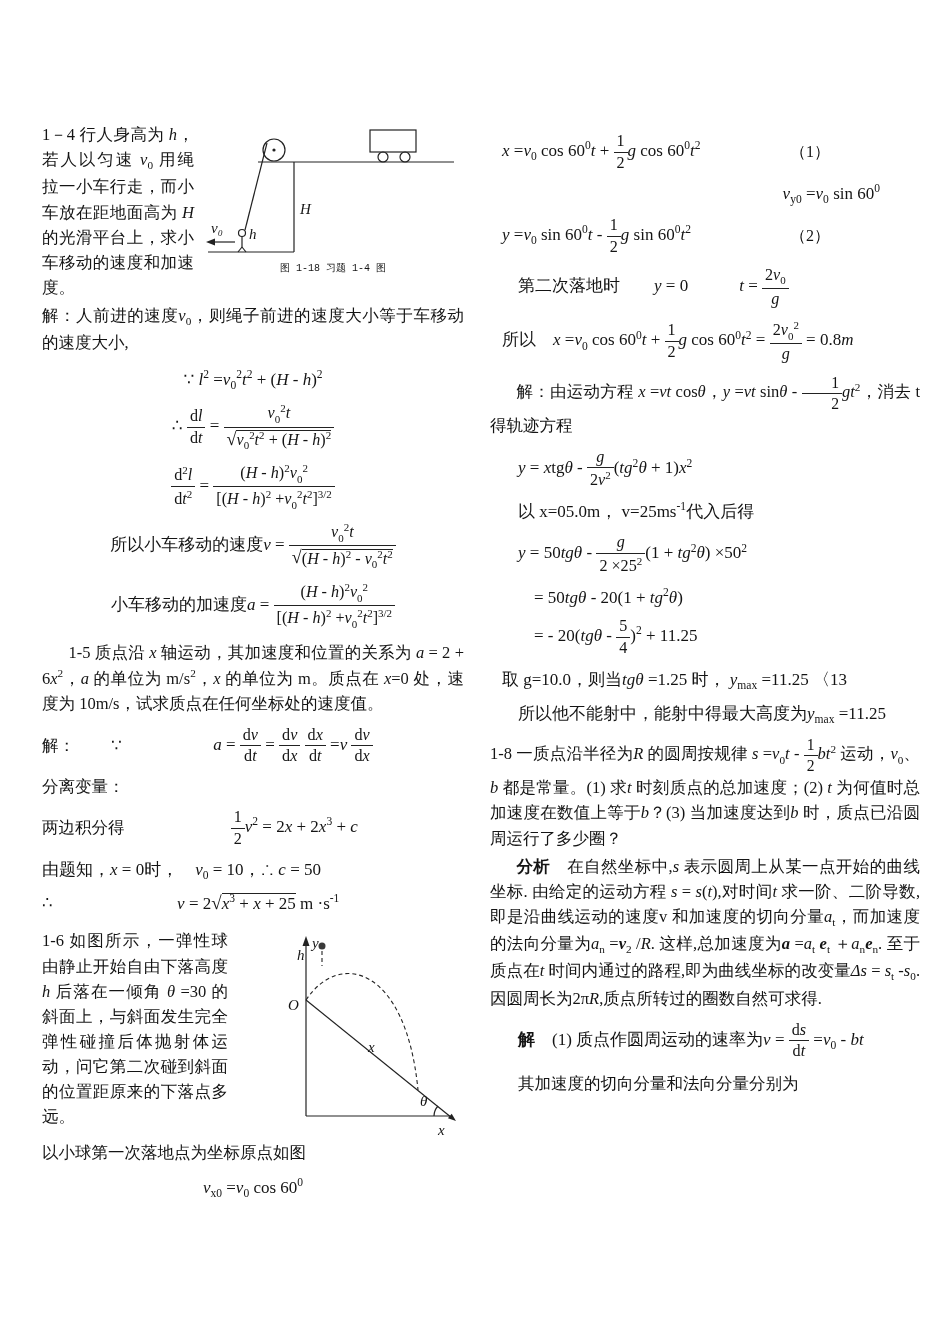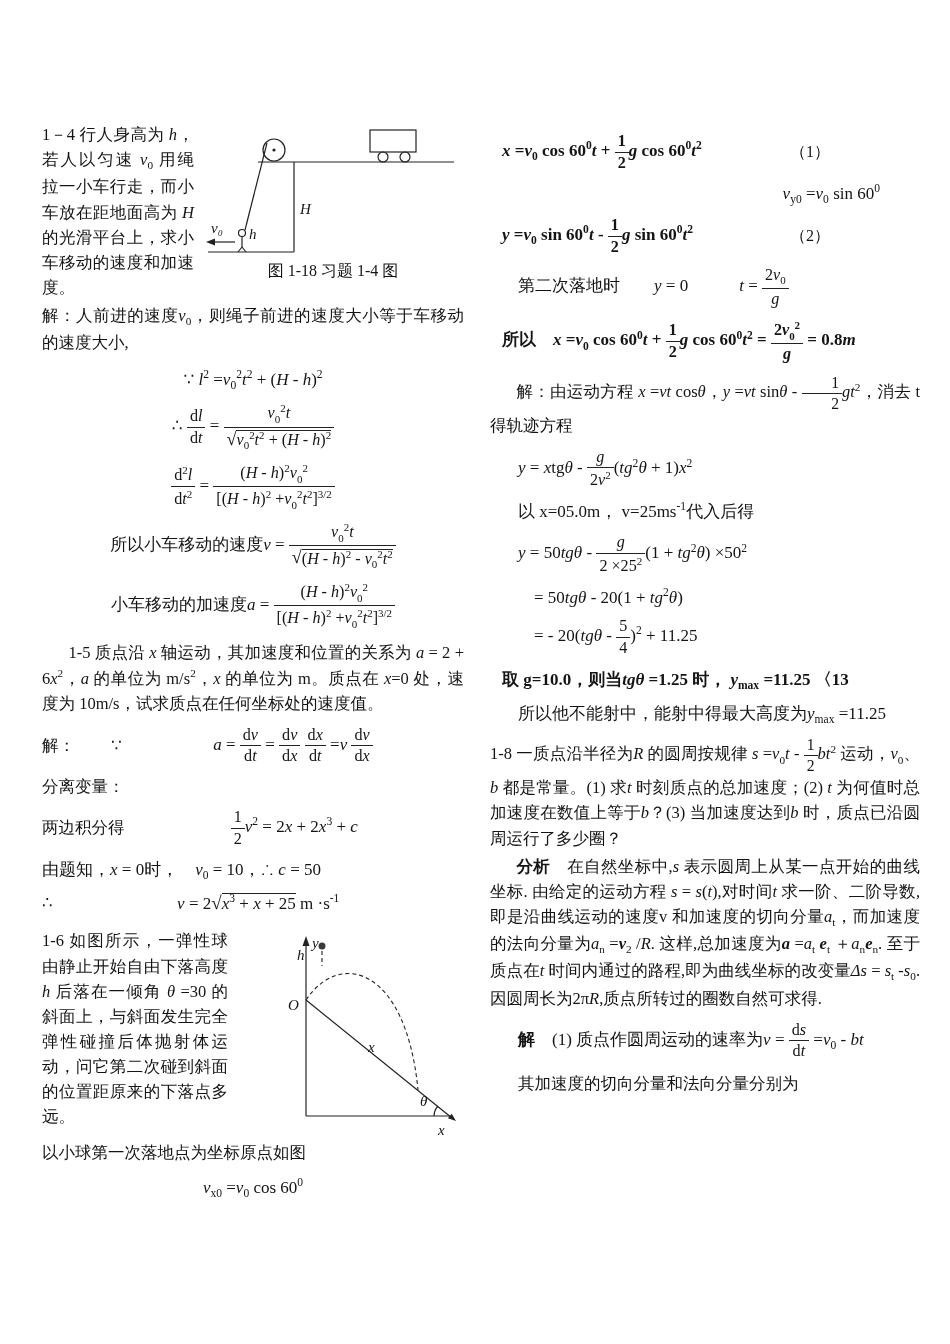--- a/index.html
+++ b/index.html
@@ -11,34 +11,34 @@
   .col-left{width:422px;flex:none;}
   .col-right{width:430px;flex:none;}
   p.cn{font-size:16.5px;line-height:1.52;text-align:justify;margin:0 0 3px 0;}
   .indent{text-indent:1.6em;}
   .mt8{margin-top:8px;}.mt14{margin-top:14px;}.mt18{margin-top:18px;}
   .frow{display:flex;align-items:center;font-size:17px;margin:10px 0;}
   .frow .lab{white-space:nowrap;font-size:16.5px;}
   .frow .lab2{white-space:nowrap;margin-left:36px;}
   .frow .f{flex:1;text-align:center;}
   .frow .f.left{text-align:left;}
-  .pl0{padding-left:12px;font-weight:bold;}.pl1{padding-left:28px;}.pl2{padding-left:44px;}
+  .pl0{padding-left:12px;}.pl1{padding-left:28px;}.pl2{padding-left:44px;}
   .frow .tag{width:130px;text-align:left;font-size:16px;flex:none;}
   .frow .f.right{text-align:right;padding-right:40px;}
   .fr{display:inline-block;vertical-align:middle;text-align:center;line-height:1.15;font-size:0.95em;}
   .fr .n{display:block;padding:0 3px 1px;}
   .fr .d{display:block;border-top:1px solid #222;padding:1px 3px 0;}
   .sq{font-size:1.12em;}
   .ov{border-top:1px solid #222;text-align:right;}
   sup{font-size:0.68em;}
   sub{font-size:0.68em;}
   i{font-family:"Liberation Serif","DejaVu Serif",serif;}
   figure{margin:0;}
   .fig14{float:right;width:262px;text-align:center;margin:2px 0 4px 8px;}
-  .fig14 figcaption{font-size:16px;margin-top:3px;}
+  .fig14 figcaption{font-size:10px;margin-top:3px;font-family:Liberation Mono, monospace;}
   .fig16{float:right;width:230px;margin:2px 0 2px 6px;}
   svg{display:block;}
   .st{stroke:#222;fill:none;stroke-width:1.2;}
   .fill{fill:#222;stroke:none;}
   .ball{fill:#3a3a3a;stroke:none;}
   .dash{stroke:#222;fill:none;stroke-width:1.1;stroke-dasharray:4 3;}
   svg text{font-family:"Liberation Serif","DejaVu Serif",serif;font-size:15px;font-style:italic;fill:#141414;}
   .clearfix::after{content:"";display:block;clear:both;}
 </style>
 </head>

